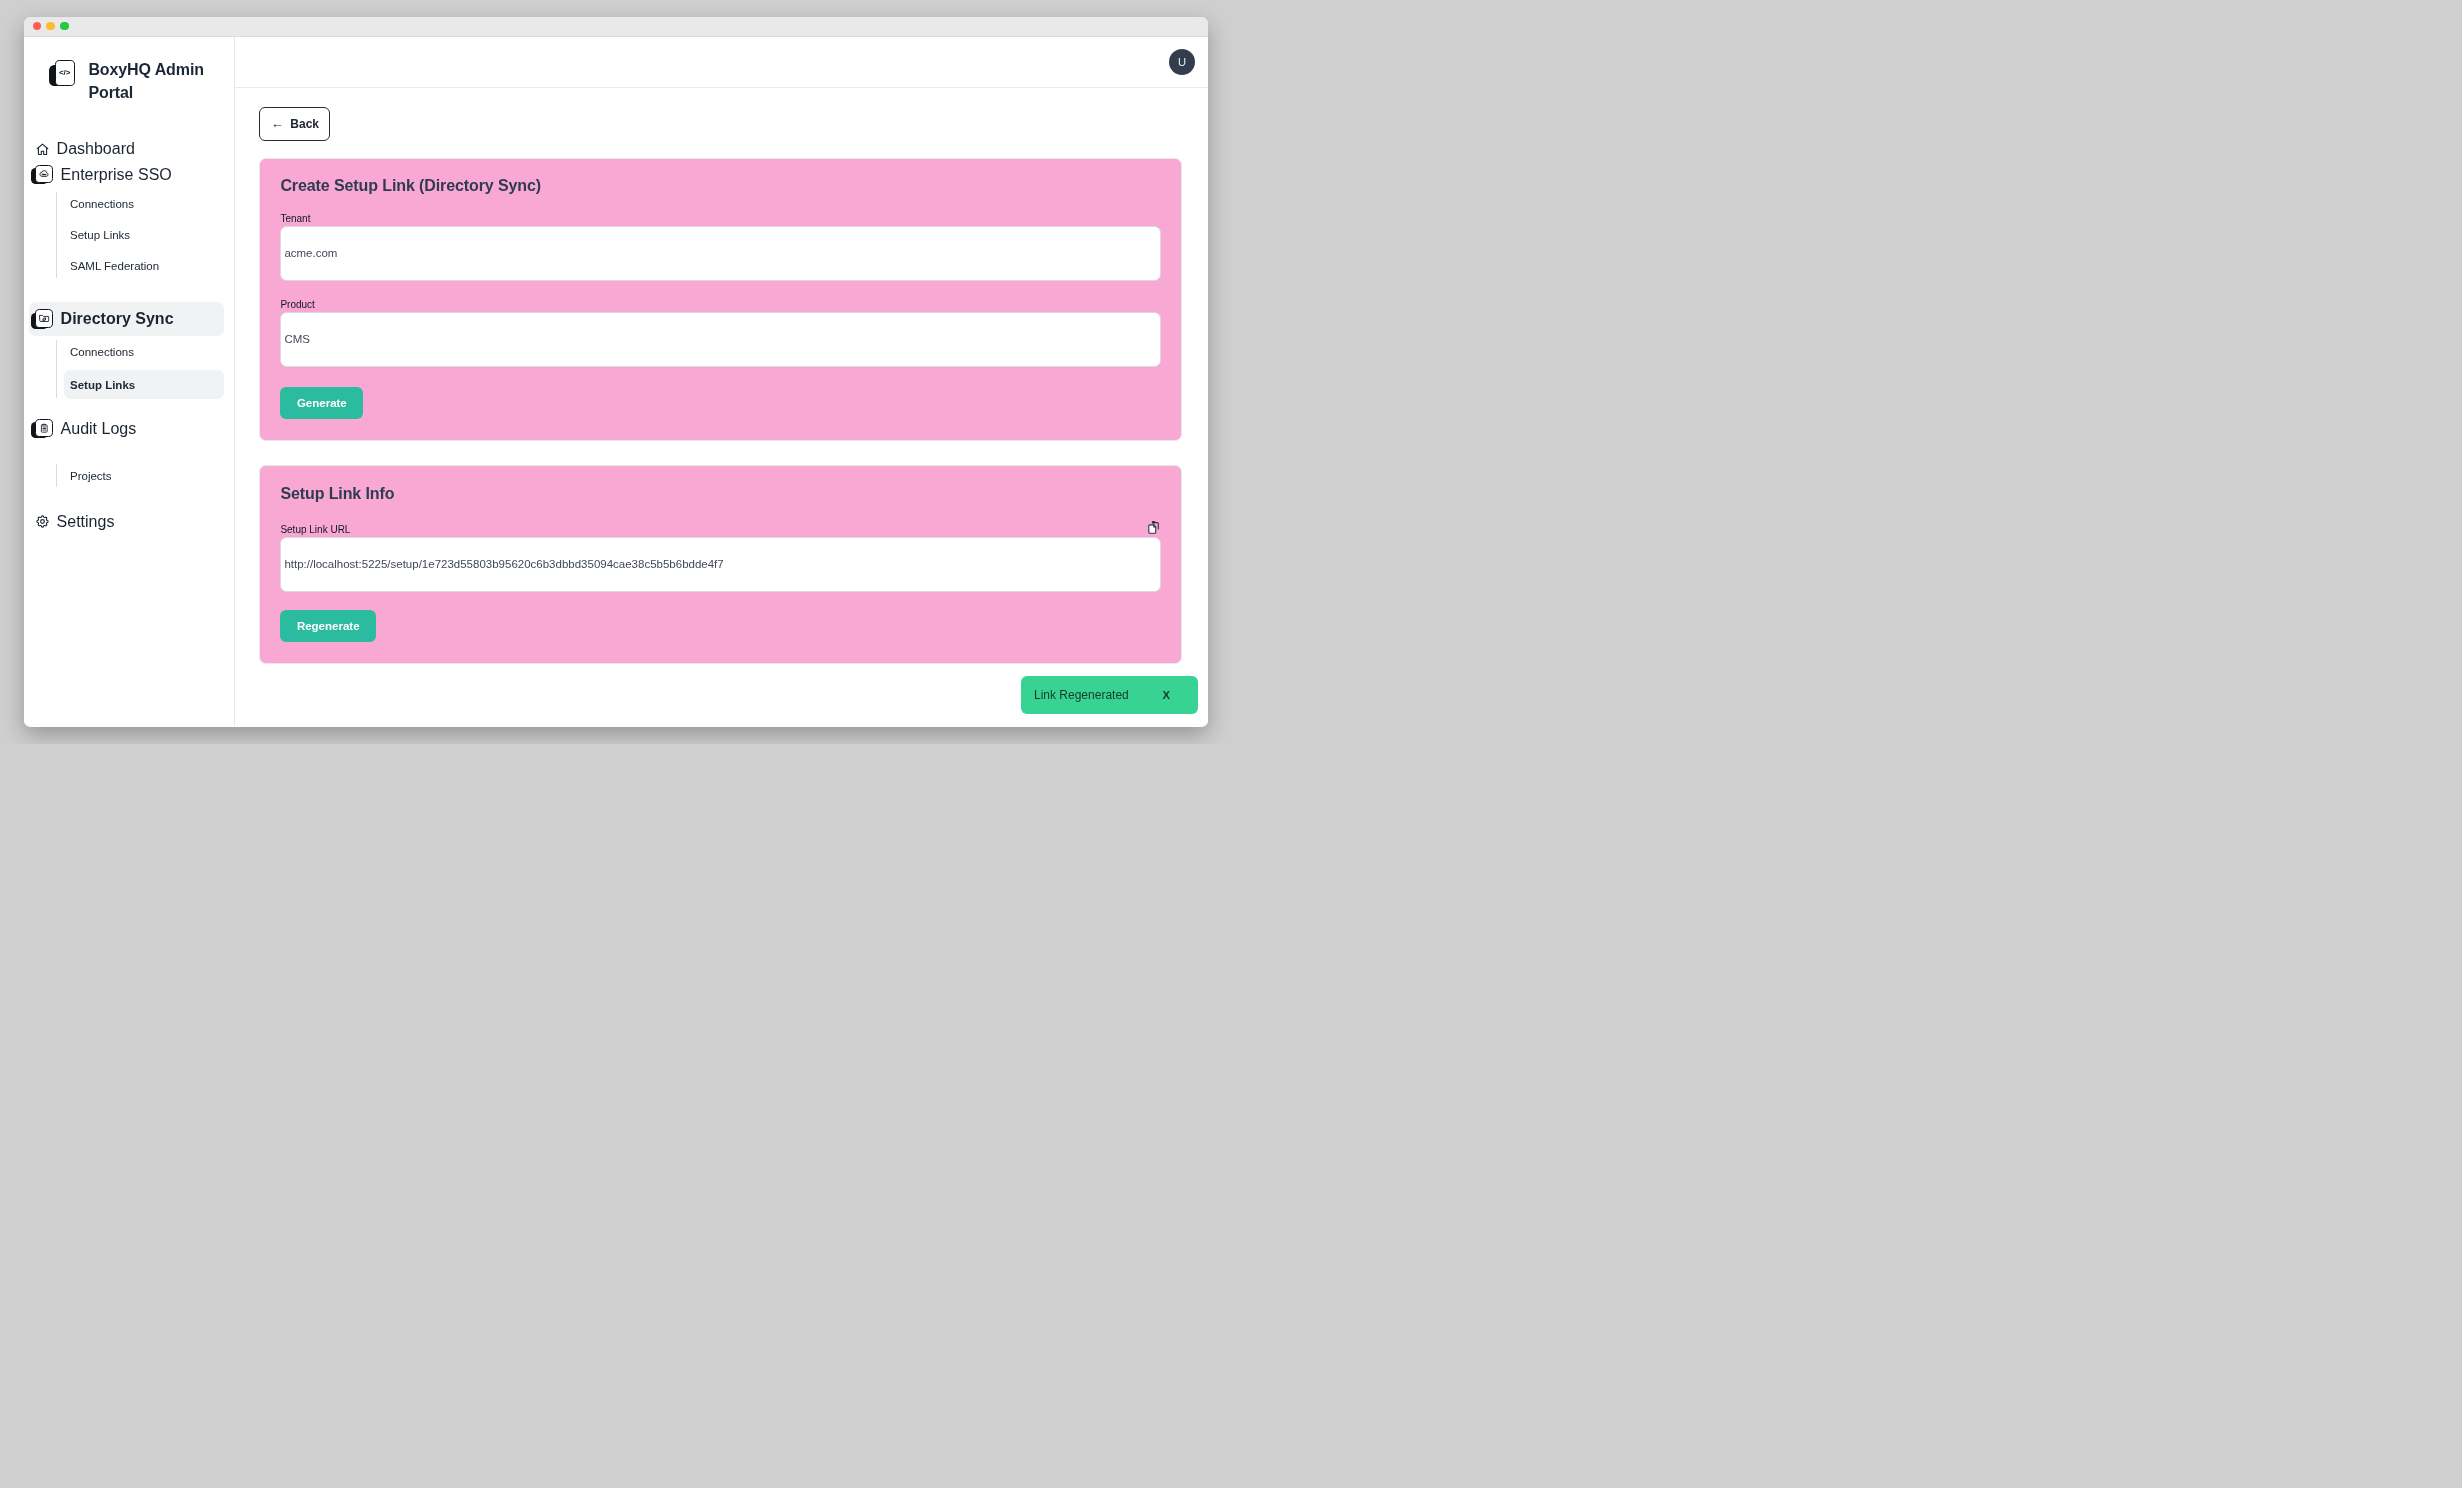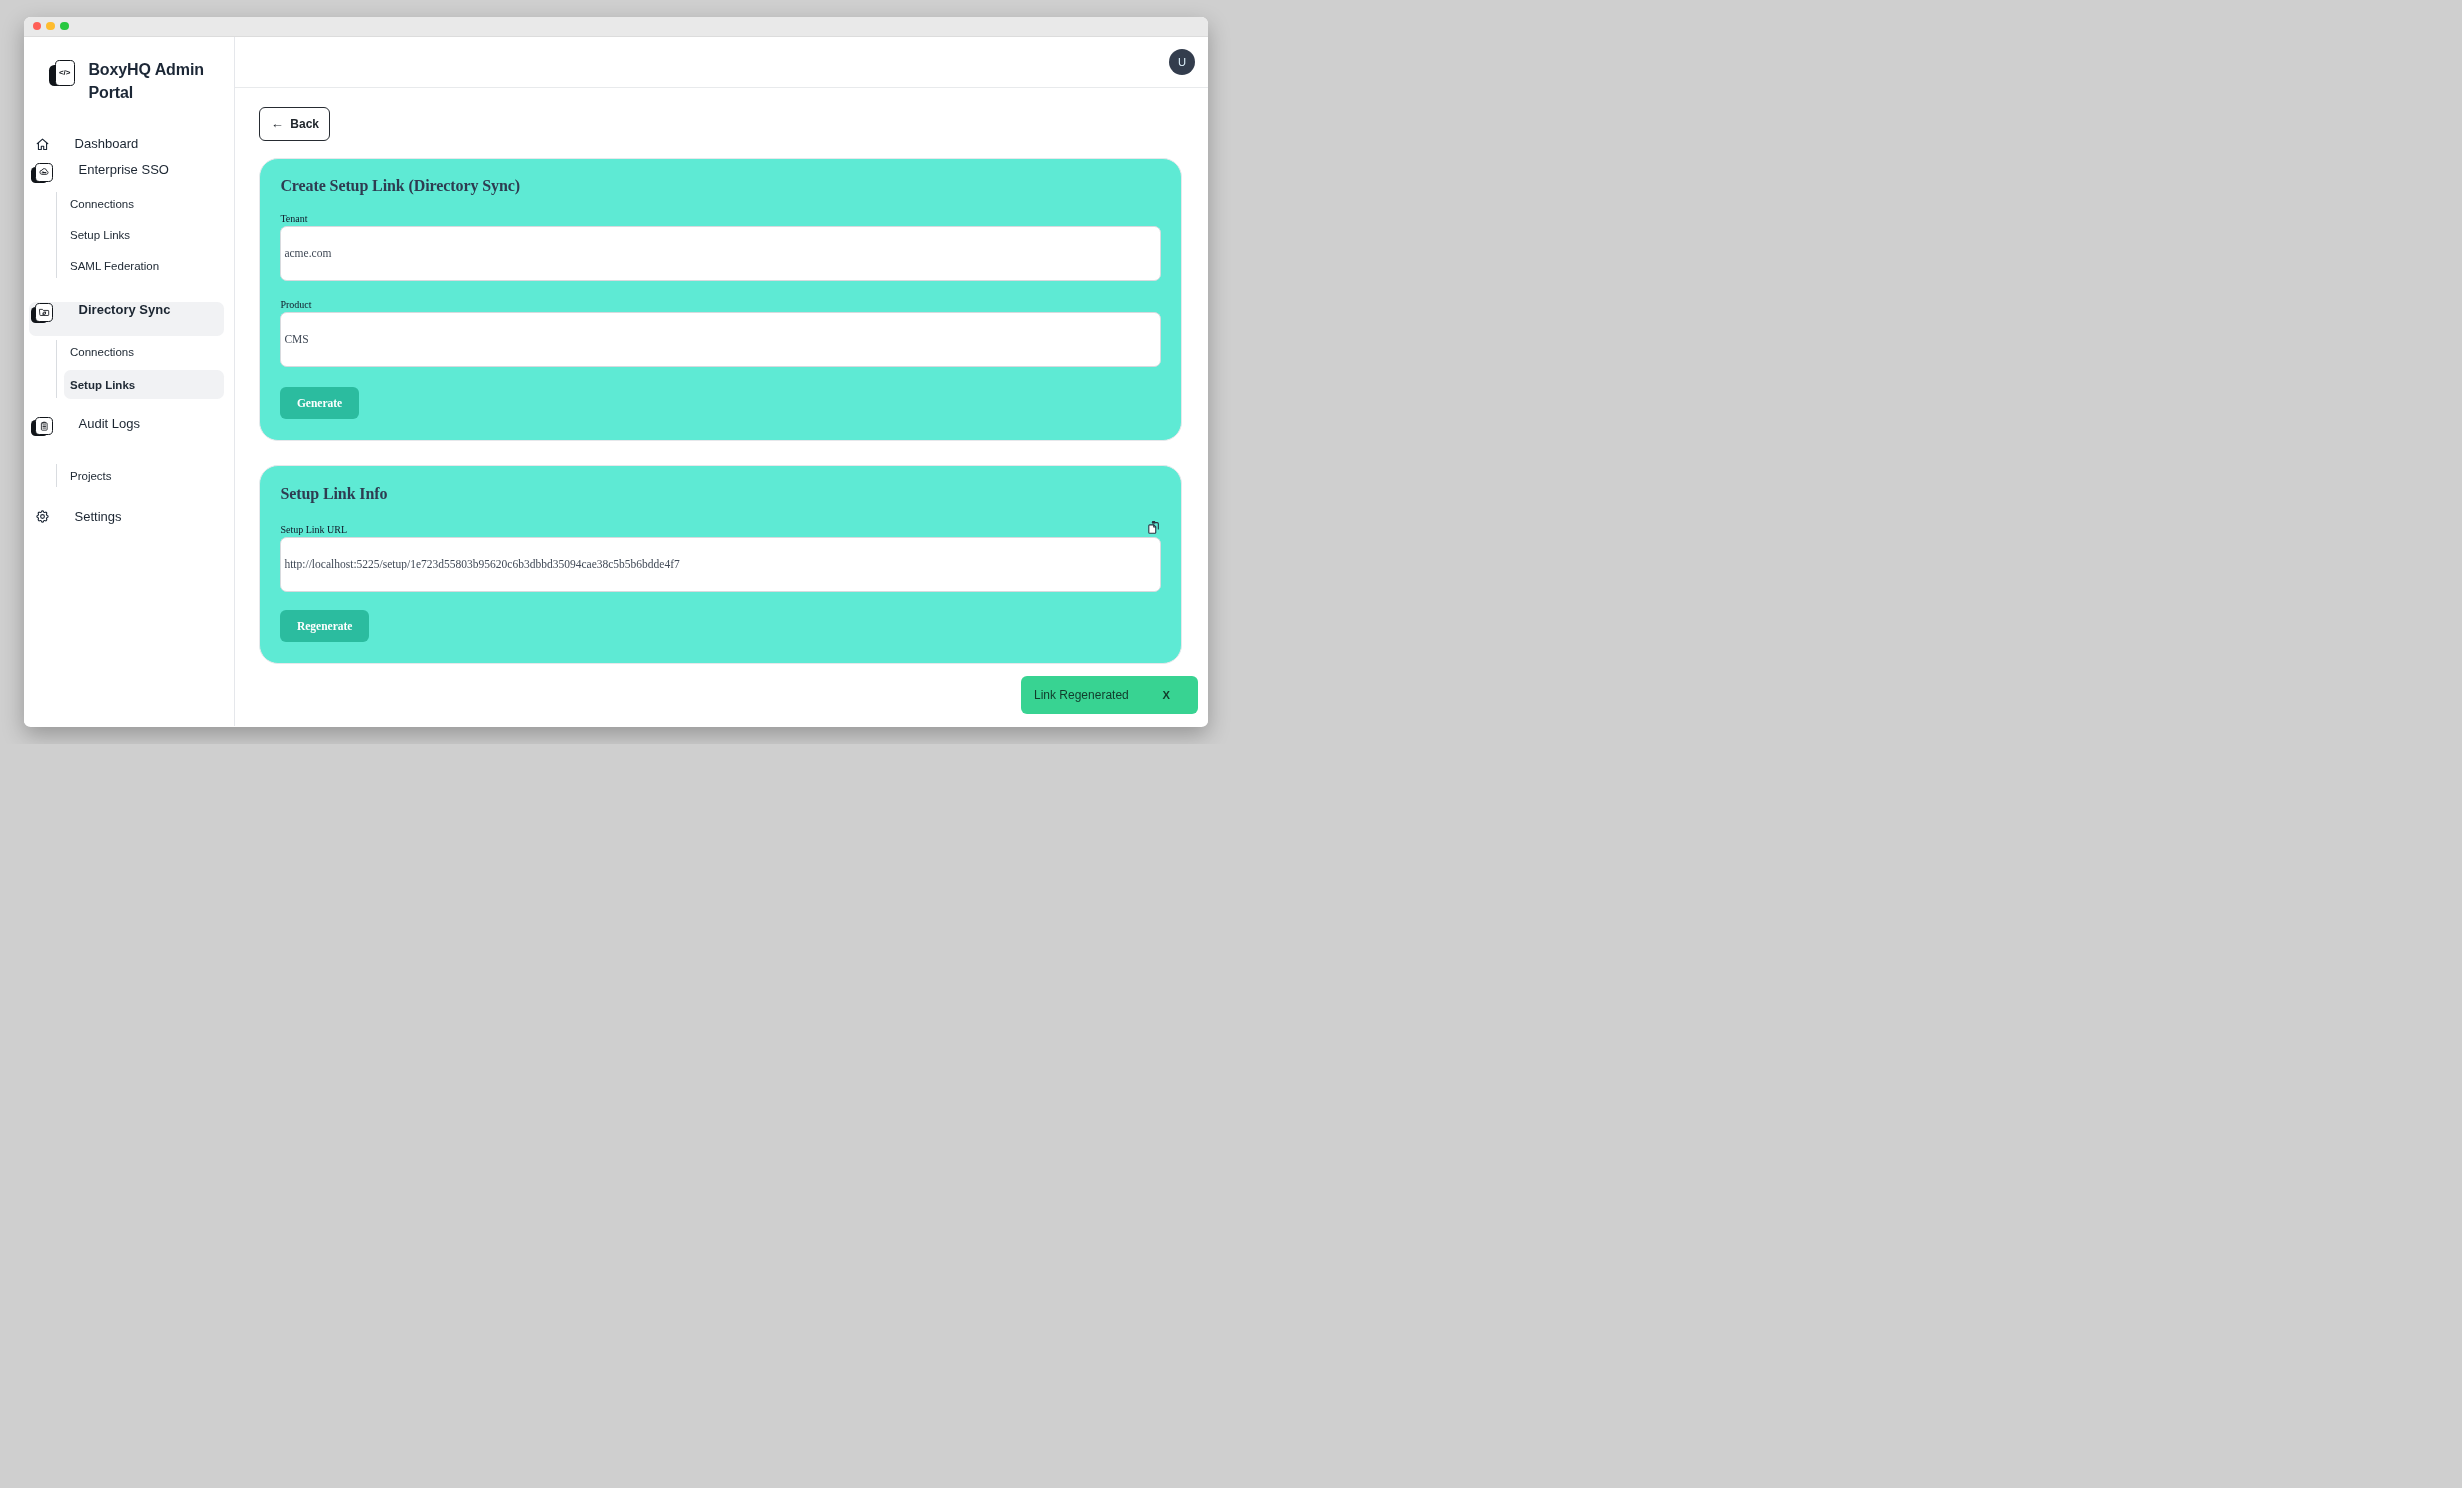--- a/index.html
+++ b/index.html
@@ -26,22 +26,22 @@
   .sticker .face { position:absolute; left:0.7px; top:1.3px; width:20px; height:26px; background:#fff;
                    border:1.6px solid #11151a; border-radius:4.6px;
                    display:flex; align-items:center; justify-content:center;
                    font-weight:700; font-size:8px; color:#11151a; }
   .sticker.small { width:20px; height:22.4px; }
   .sticker.small .back { left:-4px; top:4.6px; width:17px; height:16px; border-radius:4.6px; }
   .sticker.small .face { width:18px; height:18.4px; border-radius:4.6px; border-width:1.4px; }
 
   nav.side-nav { margin-top:32px; }
   .nav-item { height:26px; margin:0 10px 0 5.3px; border-radius:6.6px;
-              display:flex; align-items:flex-start; padding-left:5.3px; gap:24px;
-              font-size:13px; font-weight:500; color:#1b2531; cursor:pointer; }
+              display:flex; align-items:center; padding-left:5.3px; gap:6px;
+              font-size:16px; font-weight:500; color:#1b2531; cursor:pointer; }
   .nav-item .glyph { width:16px; height:16px; flex:none; display:flex; align-items:center; justify-content:center; }
   .nav-item.pill { background:#f1f2f4; height:34px; font-weight:700; }
   .sub-group { position:relative; }
   .sub-group::before { content:""; position:absolute; left:32px; top:1.3px; bottom:1.3px; width:1.3px; background:#d9dce0; }
   .sub-item { height:26px; margin:2.6px 10px 0 40px; border-radius:6.6px; display:flex; align-items:center;
               padding-left:6px; font-size:11.5px; font-weight:400; color:#212b36; cursor:pointer; }
   .sub-item.pill { background:#f1f2f4; font-weight:700; height:29px; margin-top:5.3px; }
   .mt35 { margin-top:23px !important; } .mt8 { margin-top:5.3px !important; }
   .mt25 { margin-top:16.5px !important; } .mt32 { margin-top:21px !important; } .mt30 { margin-top:20px !important; }
 
@@ -54,21 +54,21 @@
                  justify-content:flex-end; padding-right:13px; }
   .avatar { width:26px; height:26px; border-radius:50%; background:#333d4d; color:#ddf1fc;
             display:flex; align-items:center; justify-content:center; font-size:11.2px; cursor:pointer; }
 
   .content { padding:19px 26px 0 24.4px; }
   .back-btn { display:inline-flex; align-items:center; gap:6.6px; width:71px; height:34px; justify-content:center;
               border:1px solid #262b31; border-radius:6px; background:#fff;
               font-family:inherit; font-size:12px; font-weight:600; color:#20262c; cursor:pointer; }
   .back-arrow { font-size:13px; line-height:1; }
 
-  .card { border:0.7px solid #e6e8eb; border-radius:19px; padding:18.4px 20px 21px; background:#5eead4;font-family:Liberation Serif, serif; }
+  .card { border:0.7px solid #e6e8eb; border-radius:7px; padding:18.4px 20px 21px; background:#f9a8d4; }
   .card.first { margin-top:17px; }
   .card.second { margin-top:24px; }
   .card h2 { font-size:16px; font-weight:700; color:#2e3c51; letter-spacing:-0.1px; }
   .field-label { margin-top:18px; font-size:10px; font-weight:500; color:#101828; }
   .label-row { margin-top:17px; display:flex; align-items:flex-end; justify-content:space-between; }
   .label-row .field-label { margin-top:0; }
   .text-input { margin-top:2px; width:100%; height:55px; border:0.7px solid #d7dade; border-radius:6.6px;
                 padding:0 3px; font-family:inherit; font-size:11.5px; color:#404956; background:#fff; outline:none; }
   .btn-green { margin-top:20.4px; height:32px; padding:0 16.5px; border:none; border-radius:6px;
                background:#2bbc9f; color:#fff; font-family:inherit; font-size:11.5px; font-weight:600; cursor:pointer; }

